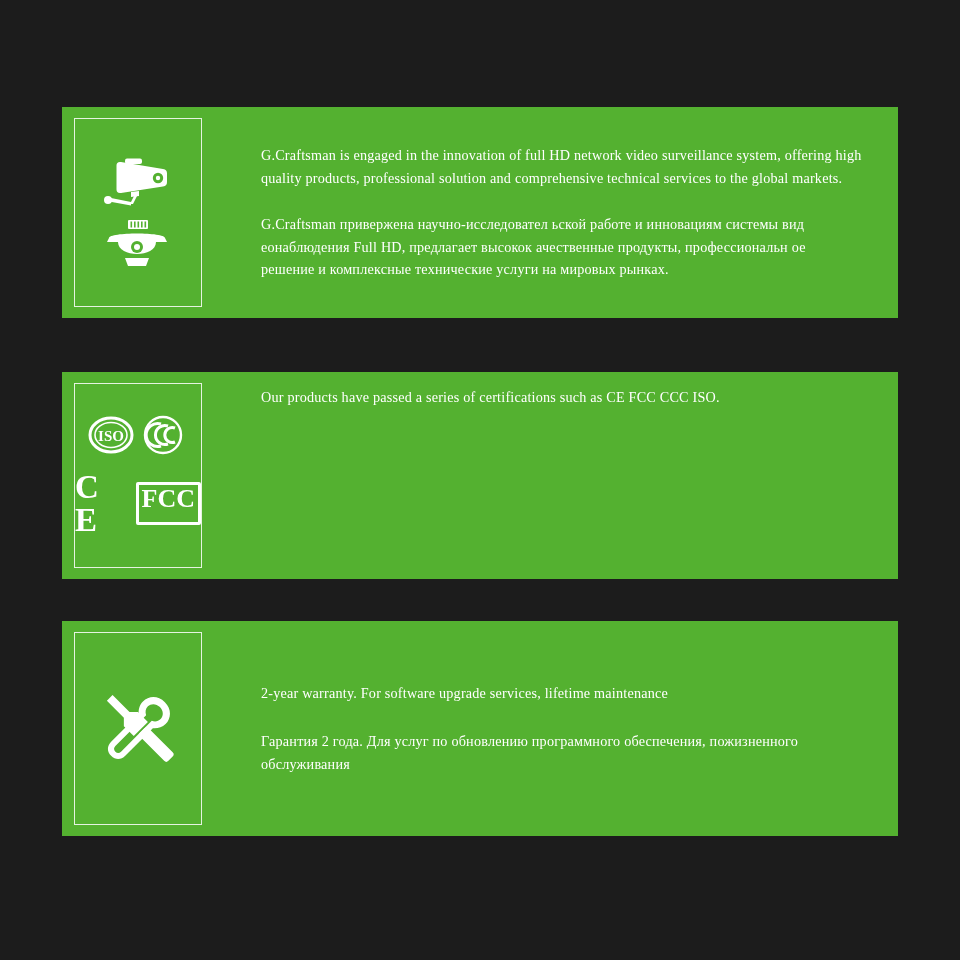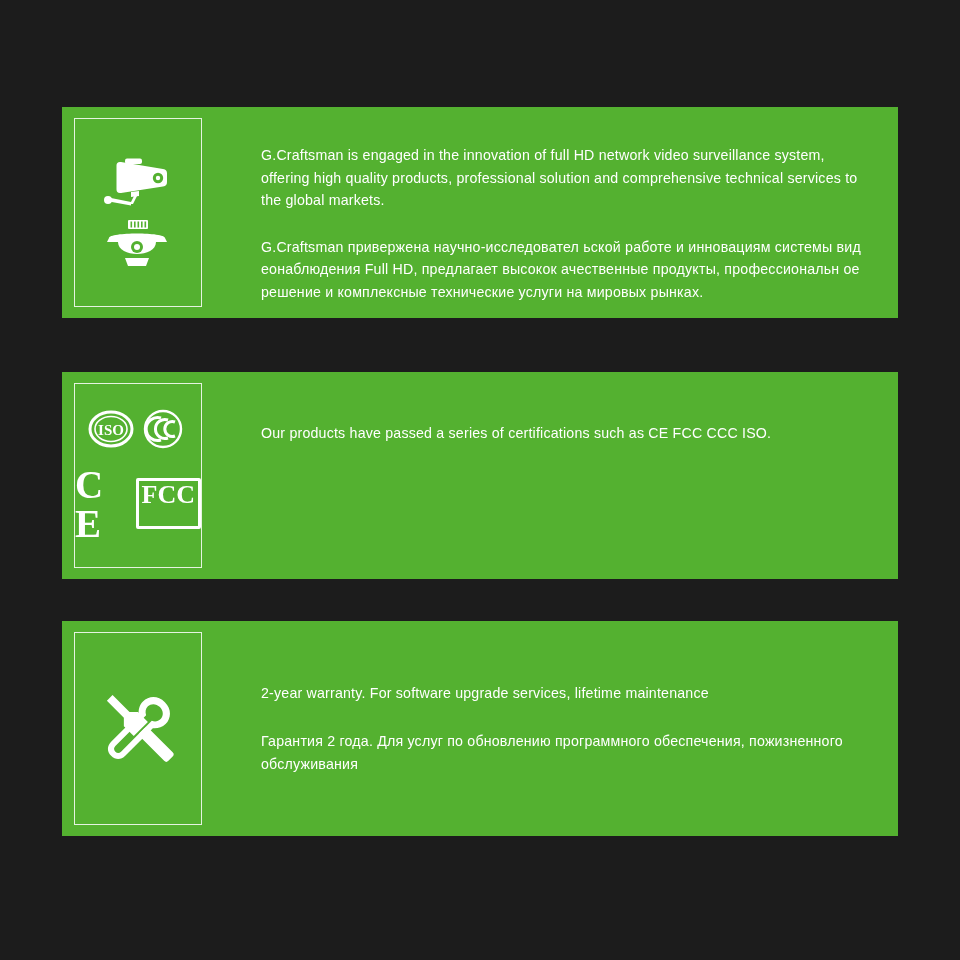--- a/index.html
+++ b/index.html
@@ -56,60 +56,61 @@
     margin: 11px 0 11px 12px;
   }
 
   .text-col {
     flex: 1 1 auto;
     display: flex;
     flex-direction: column;
     justify-content: center;
     padding-left: 59px;
     padding-right: 36px;
+    font-family: Liberation Serif, serif;
   }
   .para {
     color: #ffffff;
     font-size: 14.2px;
     line-height: 22.5px;
     letter-spacing: 0.2px;
   }
   .para + .para { margin-top: 10px; }
 
   .panel-1 .text-col { justify-content: flex-start; padding-top: 23px; }
-  .panel-2 .text-col { justify-content: flex-start; margin-top: 36px; }
+  .panel-2 .text-col { justify-content: flex-start; }
   .panel-2 .para + .para { margin-top: 22px; }
   .panel-3 .text-col { justify-content: center; }
   .panel-3 .para + .para { margin-top: 12px; }
 
   .svg-icon { display: block; }
   .cert-row {
     display: flex;
     flex-direction: row;
     align-items: center;
     justify-content: center;
     gap: 4px;
   }
   .cert-row.row2 { gap: 10px; margin-top: 10px; }
   .cert-text {
     color: #ffffff;
     font-family: "Liberation Serif", serif;
     font-weight: bold;
-    font-size: 39px;
+    font-size: 33px;
     line-height: 1;
     letter-spacing: 1px;
   }
   .cert-fcc {
     color: #ffffff;
     font-family: "Liberation Serif", serif;
     font-weight: bold;
     font-size: 26px;
     line-height: 1;
     border: 3px solid #ffffff;
-    padding: 1px 3px 18px 3px;
+    padding: 1px 3px 10px 3px;
     border-radius: 2px;
   }
 </style>
 </head>
 <body>
 
 <div class="page">
 
   <section class="panel panel-1">
     <div class="icon-box">

